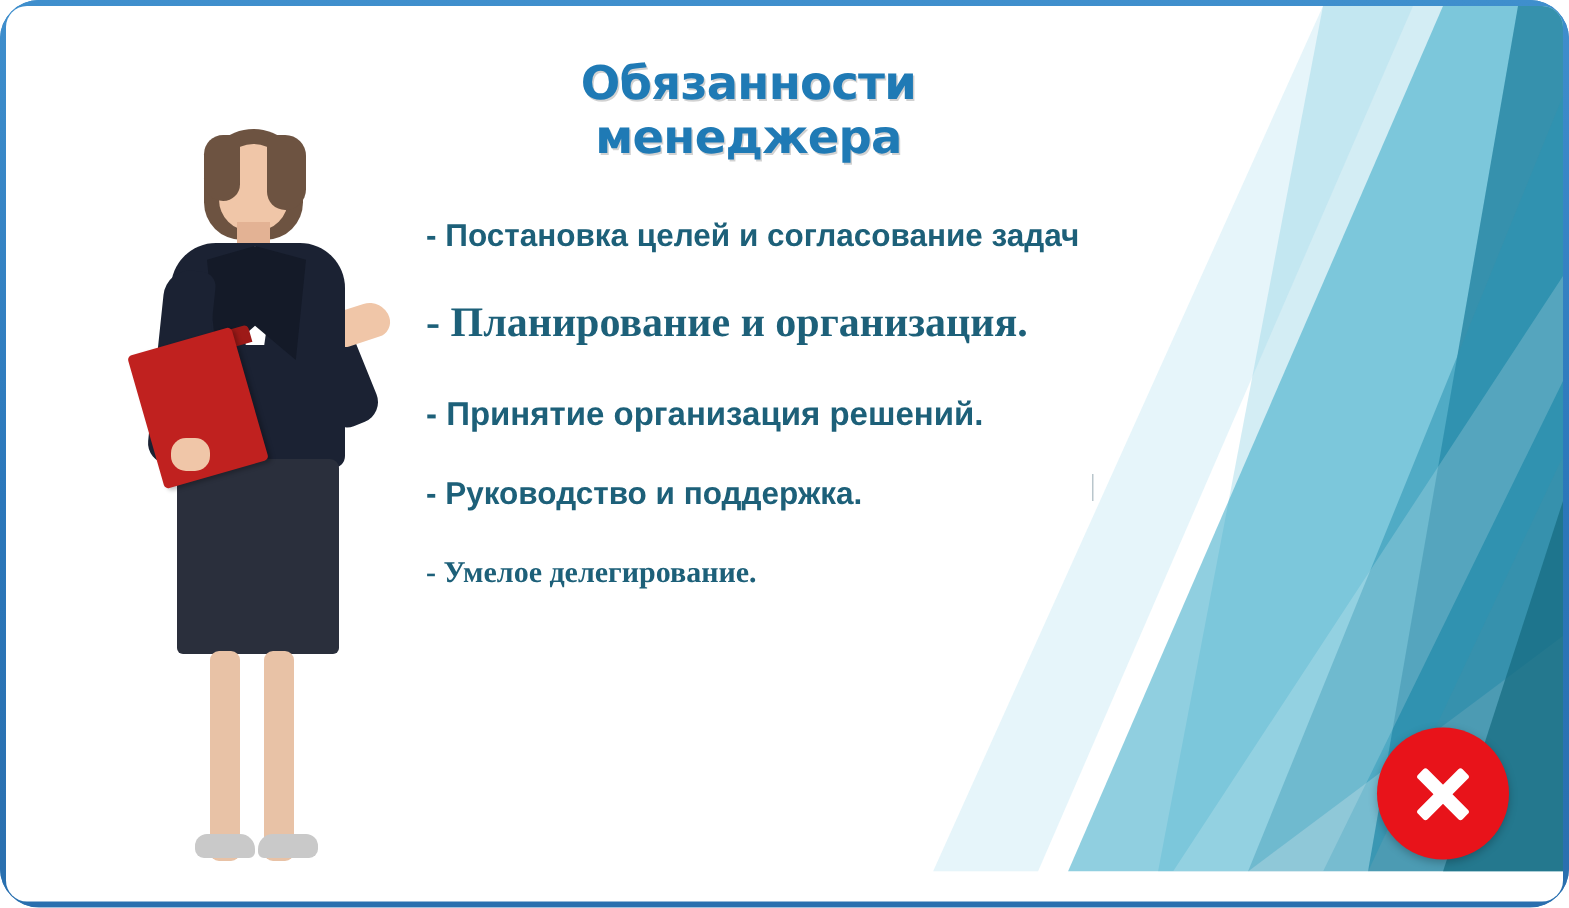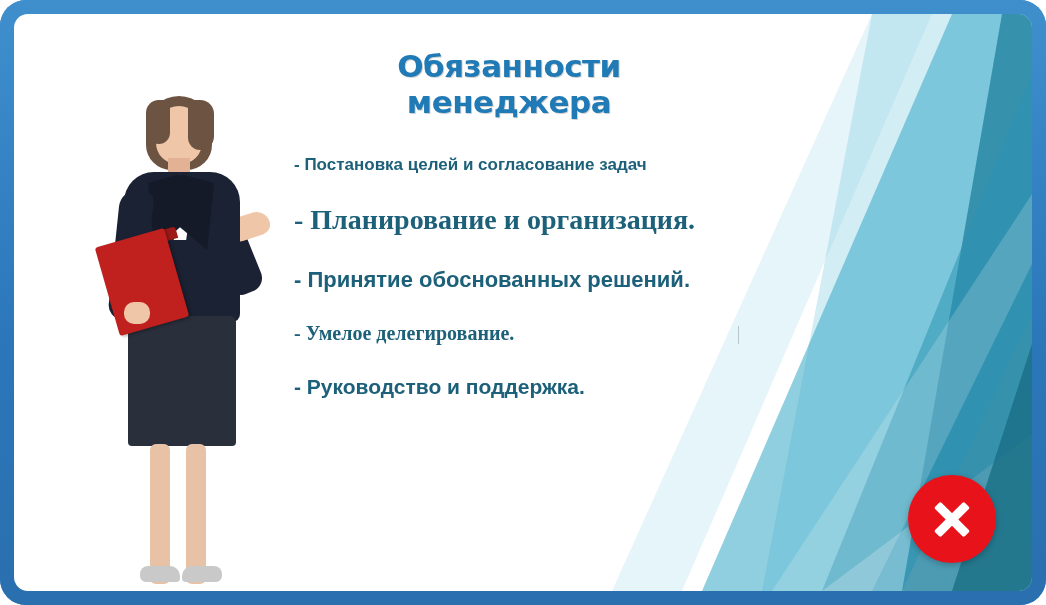--- a/index.html
+++ b/index.html
@@ -15,21 +15,21 @@
   }
 
   
   #slide-frame {
     position: relative;
     width: 1046px;
     height: 605px;
     box-sizing: border-box;
     background: #2f7fc1;
     border-radius: 26px;
-    padding: 14px;
+    padding: 4px;
   }
   #slide-frame::before {
     content: "";
     position: absolute;
     inset: 0;
     border-radius: 26px;
     background: linear-gradient(180deg, #3f8fcd 0%, #2b77ba 55%, #2a6fae 100%);
     z-index: 0;
   }
 
@@ -190,21 +190,21 @@
     letter-spacing: -0.5px;
     text-shadow: 1px 1px 0 rgba(0,0,0,.18);
     text-align: center;
     width: 430px;
   }
   .bullet {
     margin: 0 0 26px 0;
     color: #1c5b72;
     line-height: 1.32;
   }
-  .b1 { font-family: "Liberation Sans", sans-serif; font-size: 17px; font-weight: bold; color: #1d6079; }
+  .b1 { font-family: "Liberation Sans", sans-serif; font-size: 21px; font-weight: bold; color: #1d6079; }
   .b2 { font-family: "Liberation Serif", serif; font-size: 28px; font-weight: bold; color: #1d6079; }
   .b3 { font-family: "Liberation Sans", sans-serif; font-size: 22px; font-weight: bold; color: #1d6079; }
   .b4 { font-family: "Liberation Serif", serif; font-size: 20px; font-weight: bold; color: #1d6079; }
   .b5 { font-family: "Liberation Sans", sans-serif; font-size: 21px; font-weight: bold; color: #1d6079; }
 
   
   #text-caret {
     position: absolute;
     left: 724px;
     top: 312px;
@@ -286,23 +286,23 @@
       <div class="ps ps-leg-l"></div>
       <div class="ps ps-leg-r"></div>
       <div class="ps ps-shoe-l"></div>
       <div class="ps ps-shoe-r"></div>
     </div>
 
     <div id="content">
       <h1 id="slide-title">Обязанности менеджера</h1>
       <p class="bullet b1">- Постановка целей и согласование задач</p>
       <p class="bullet b2">- Планирование и организация.</p>
-      <p class="bullet b3">- Принятие обоснованных решений.</p>
+      <p class="bullet b3">- Принятие организация решений.</p>
+      <p class="bullet b5">- Руководство и поддержка.</p>
       <p class="bullet b4">- Умелое делегирование.</p>
-      <p class="bullet b5">- Руководство и поддержка.</p>
     </div>
 
     <div id="text-caret"></div>
 
     <button id="close-button">
       <span class="x"></span>
     </button>
 
   </div>
 </div>

